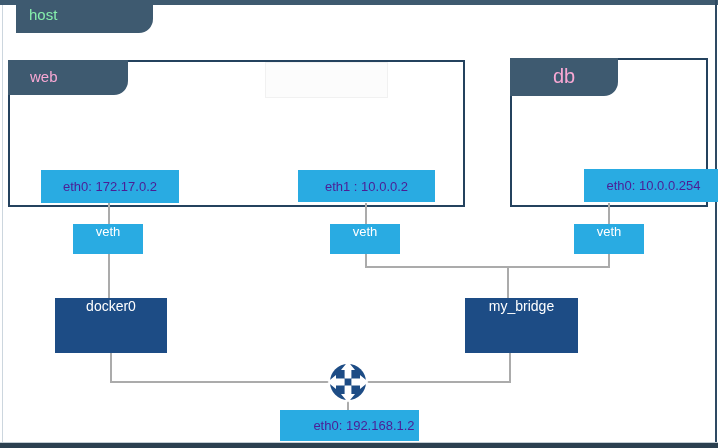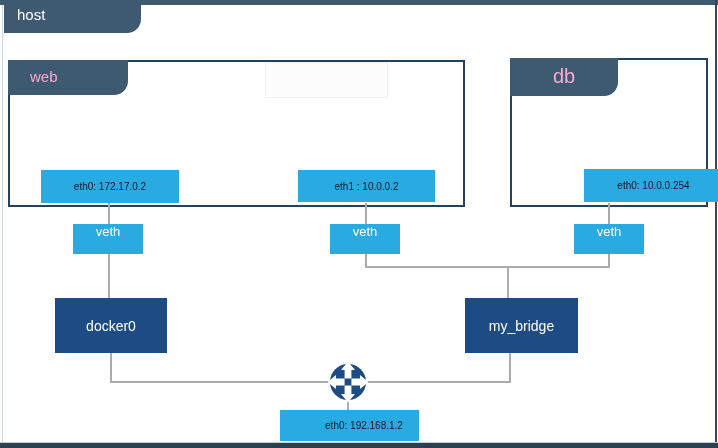--- a/index.html
+++ b/index.html
@@ -8,23 +8,23 @@
     font-family: "Liberation Sans", sans-serif;
     background: #ffffff;
     position: relative;
     overflow: hidden;
   }
   .abs { position: absolute; }
 
   
   .host-top-bar { left: 0; top: 0; width: 718px; height: 5px; background: #3E5A70; z-index: 3; }
   .host-tab {
-    left: 4px; top: 0; width: 137px; height: 33px;
+    left: 16px; top: 0; width: 137px; height: 33px;
     background: #3E5A70; border-radius: 0 0 14px 0;
-    color: #ffffff; font-size: 15px; line-height: 30px; padding-left: 13px;
+    color: #86efac; font-size: 15px; line-height: 30px; padding-left: 13px;
     z-index: 4;
   }
   .host-left-border { left: 2px; top: 5px; width: 1px; height: 437px; background: #ccd6de; z-index: 1; }
   .host-right-border { left: 715px; top: 0; width: 2px; height: 448px; background: #2E4A63; z-index: 3; }
   .host-bottom-bar { left: 0; top: 442px; width: 718px; height: 6px; background: #2B4050; border-top: 1px solid #c2cdd4; z-index: 6; }
 
   
   .container-box { background: #ffffff; border: 2px solid #24425E; z-index: 1; }
   .web-box { left: 8px; top: 60px; width: 457px; height: 147px; }
   .db-box  { left: 510px; top: 58px; width: 198px; height: 149px; }
@@ -34,33 +34,33 @@
   }
   .web-tab { left: 8px; top: 60px; width: 120px; height: 35px; font-size: 15px; line-height: 34px; padding-left: 22px; }
   .db-tab  { left: 510px; top: 58px; width: 108px; height: 38px; font-size: 20px; line-height: 36px; text-align: center; }
   .ghost-box { left: 265px; top: 62px; width: 123px; height: 36px; background: #fcfcfc; border: 1px solid #f1f1f1; z-index: 2; }
 
   
   .line { background: #ABABAB; z-index: 2; }
 
   
   .eth-box {
-    background: #29ABE2; color: #0f172a;
-    font-size: 10px; text-align: center; z-index: 3;
+    background: #29ABE2; color: #4c1d95;
+    font-size: 13px; text-align: center; z-index: 3;
     display: flex; align-items: center; justify-content: center;
   }
   .veth-box {
     background: #29ABE2; color: #ffffff;
     font-size: 13px; text-align: center; z-index: 3;
     display: flex; align-items: flex-start; justify-content: center;
   }
   .bridge-box {
     background: #1D4C85; color: #ffffff;
     font-size: 14px; text-align: center; z-index: 3;
-    display: flex; align-items: center; justify-content: center;
+    display: flex; justify-content: center;
   }
   .router { left: 326px; top: 360px; width: 44px; height: 44px; z-index: 4; }
 </style>
 </head>
 <body>
 
 <div class="abs host-top-bar"></div>
 <div class="abs host-left-border"></div>
 <div class="abs host-right-border"></div>
 <div class="abs host-bottom-bar"></div>

